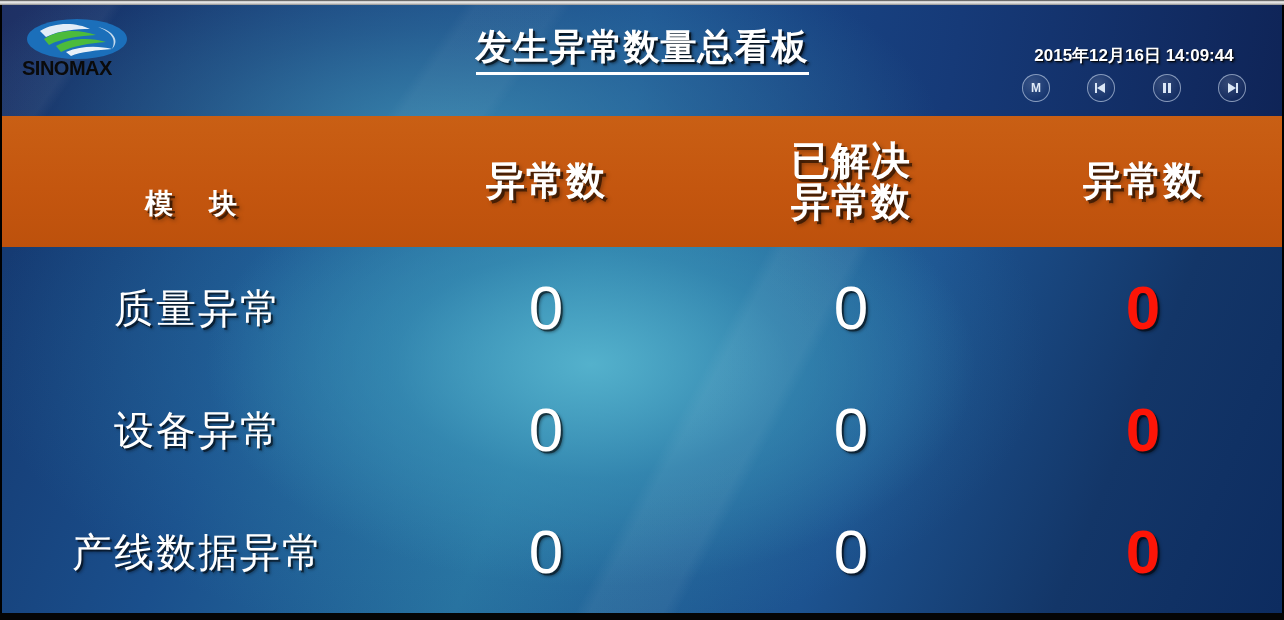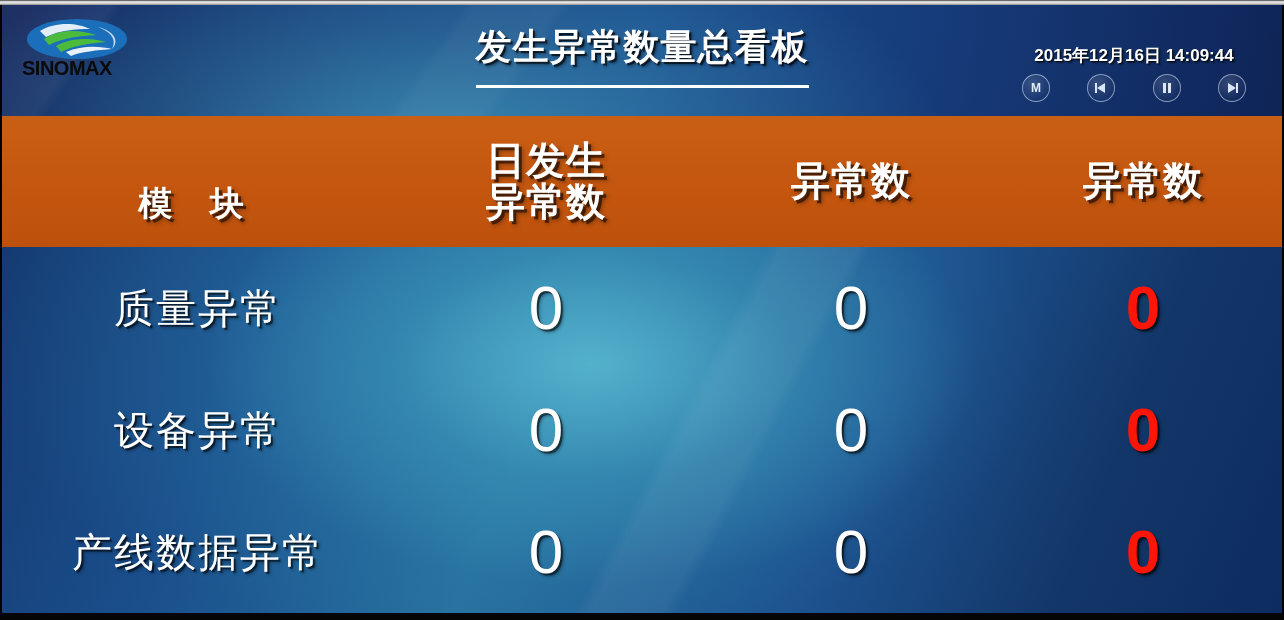--- a/index.html
+++ b/index.html
@@ -57,21 +57,21 @@
   #title {
     position:absolute; left:0; top:18px; width:1280px;
     text-align:center; z-index:3;
     font-size:36px; font-weight:bold; color:#ffffff;
     letter-spacing:1px;
     text-shadow:2px 2px 0 rgba(0,0,0,.60), 3px 3px 3px rgba(0,0,0,.45);
   }
   #title span {
     display:inline-block;
     border-bottom:3px solid #ffffff;
-    padding-bottom:13px;
+    padding-bottom:0;
     font-family:Liberation Mono, monospace;
   }
 
   
   #clock-block { position:absolute; right:22px; top:6px; z-index:4; text-align:center; width:252px; }
   #clock {
     font-size:17px; font-weight:bold; color:#ffffff;
     text-shadow:1px 1px 0 rgba(0,0,0,.7), 2px 2px 2px rgba(0,0,0,.5);
     white-space:nowrap;
     letter-spacing:0px;
@@ -97,21 +97,21 @@
     background:linear-gradient(to bottom,#c95f14 0%,#c4560f 55%,#bd510c 100%);
     display:flex; z-index:2;
   }
   .th {
     display:flex; flex-direction:column;
     align-items:center; justify-content:center;
     color:#ffffff; font-weight:bold; font-size:39px; line-height:1.05;
     text-shadow:3px 3px 0 rgba(0,0,0,.55), 4px 4px 4px rgba(0,0,0,.35);
     letter-spacing:1px;
   }
-  .th.col-module { flex:0 0 392px; font-size:34px; letter-spacing:14px;margin-top:44px; }
+  .th.col-module { flex:0 0 392px; font-size:28px; letter-spacing:14px;margin-top:44px; }
   .th.col-a { flex:0 0 304px; }
   .th.col-b { flex:0 0 306px; }
   .th.col-c { flex:1 1 auto; }
 
   
   #tbody {
     position:absolute; left:0; top:242px; width:1280px; height:366px;
     background:
       radial-gradient(ellipse 520px 300px at 46% 32%, rgba(86,180,206,.95) 0%, rgba(60,150,186,.55) 38%, rgba(40,105,160,0) 74%),
       radial-gradient(ellipse 760px 430px at 40% 28%, rgba(52,140,180,.55) 0%, rgba(30,90,150,0) 70%),
@@ -215,25 +215,25 @@
       </div>
     </div>
 
     <div id="thead">
 
       <div class="th col-module">
         <div>模    块</div>
       </div>
 
       <div class="th col-a">
-        <div>日发生</div>
         <div>异常数</div>
       </div>
 
       <div class="th col-b">
+        <div>已解决</div>
         <div>异常数</div>
       </div>
 
       <div class="th col-c">
         <div>异常数</div>
       </div>
     </div>
 
     <div id="tbody">
 

